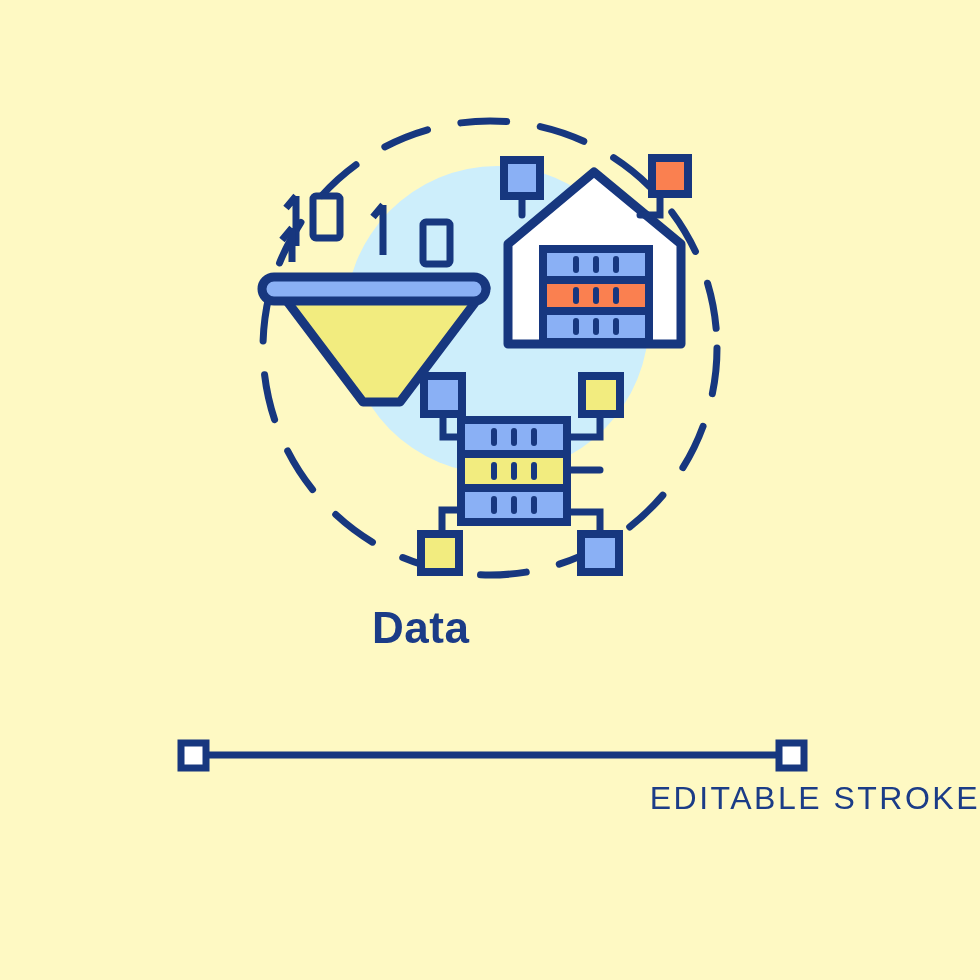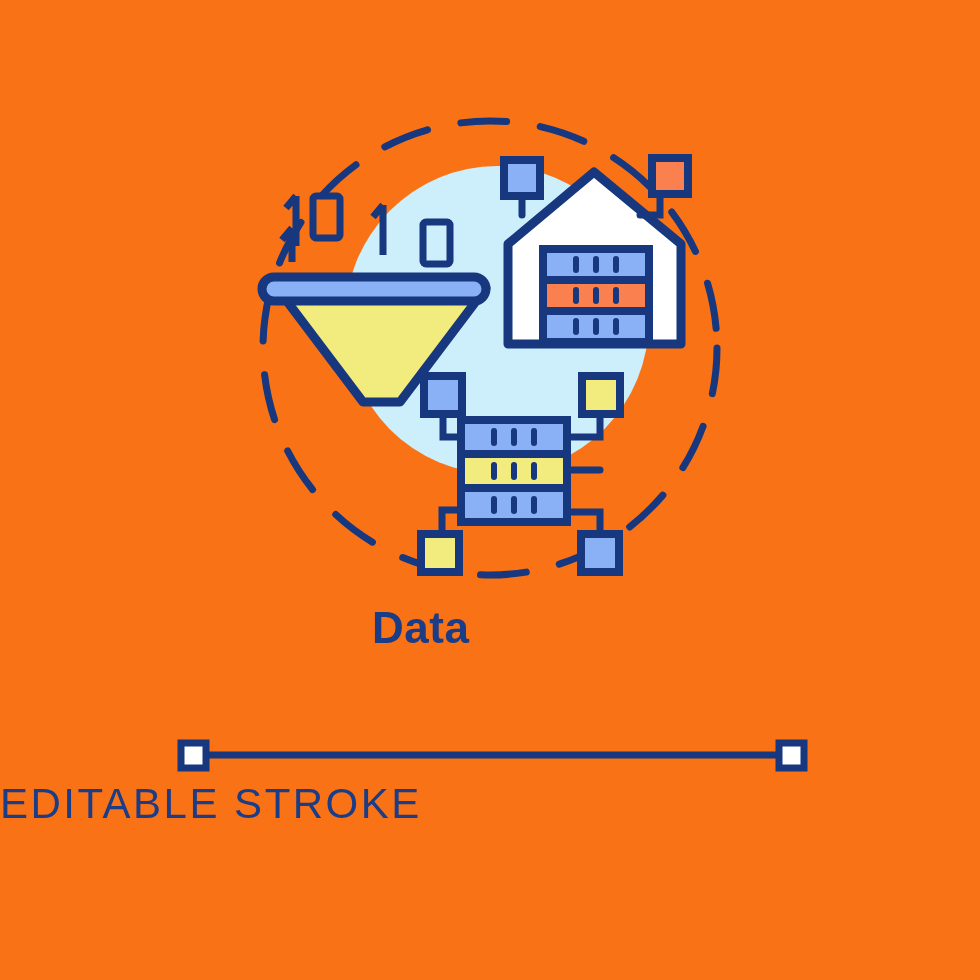--- a/index.html
+++ b/index.html
@@ -10,21 +10,21 @@
   body {
     width: 980px;
     height: 980px;
     font-family: "Liberation Sans", sans-serif;
     overflow: hidden;
   }
   .canvas {
     position: relative;
     width: 980px;
     height: 980px;
-    background: #f97316;
+    background: #fef9c3;
   }
   .illustration {
     position: absolute;
     left: 0;
     top: 0;
     width: 980px;
     height: 600px;
   }
   .title-block {
     position: absolute;
@@ -47,24 +47,24 @@
     left: 0;
     top: 730px;
     width: 980px;
     height: 120px;
   }
   .stroke-caption {
     position: absolute;
     left: 0;
     top: 780px;
     width: 980px;
-    text-align: left;
+    text-align: right;
     font-family: "Liberation Sans", sans-serif;
     font-weight: normal;
-    font-size: 42px;
+    font-size: 32px;
     letter-spacing: 2.5px;
     color: #1b3c87;
   }
 </style>
 </head>
 <body>
 
 <div class="canvas">
 
   <div class="illustration">

